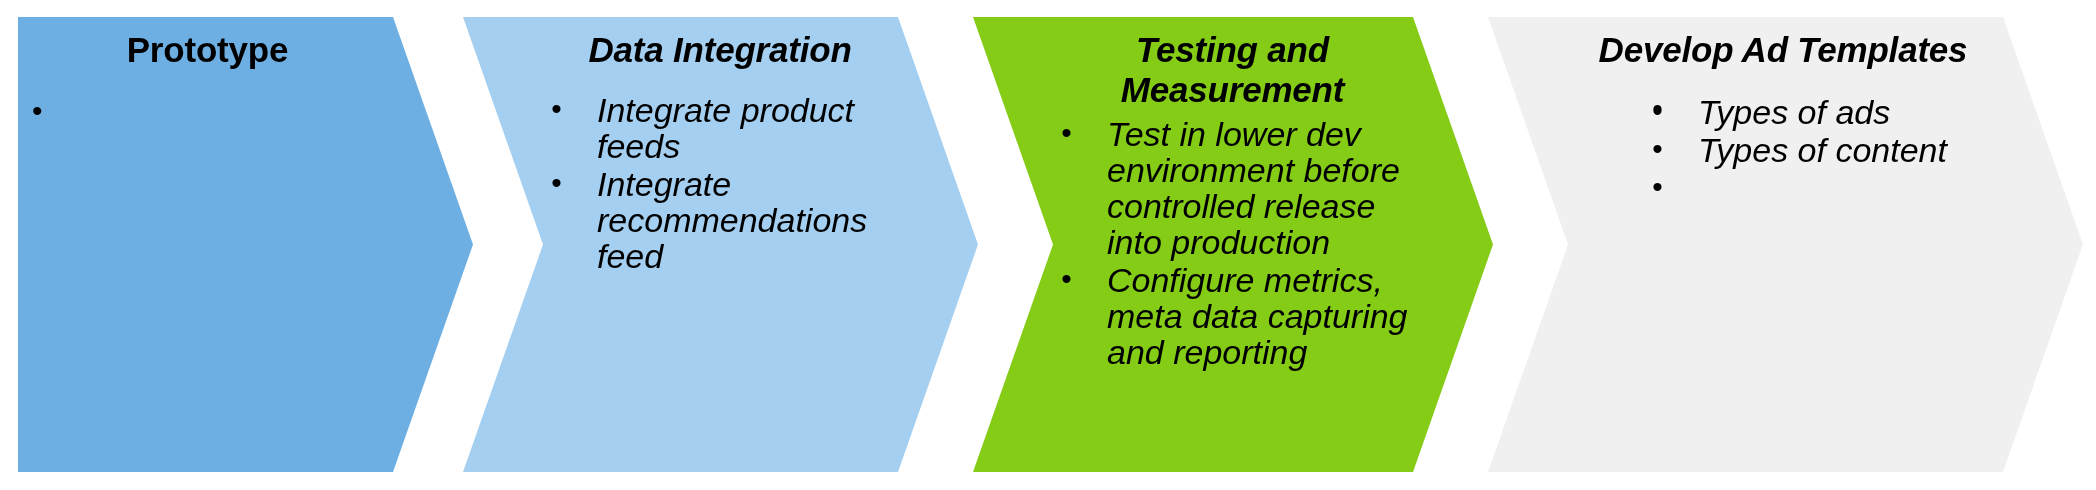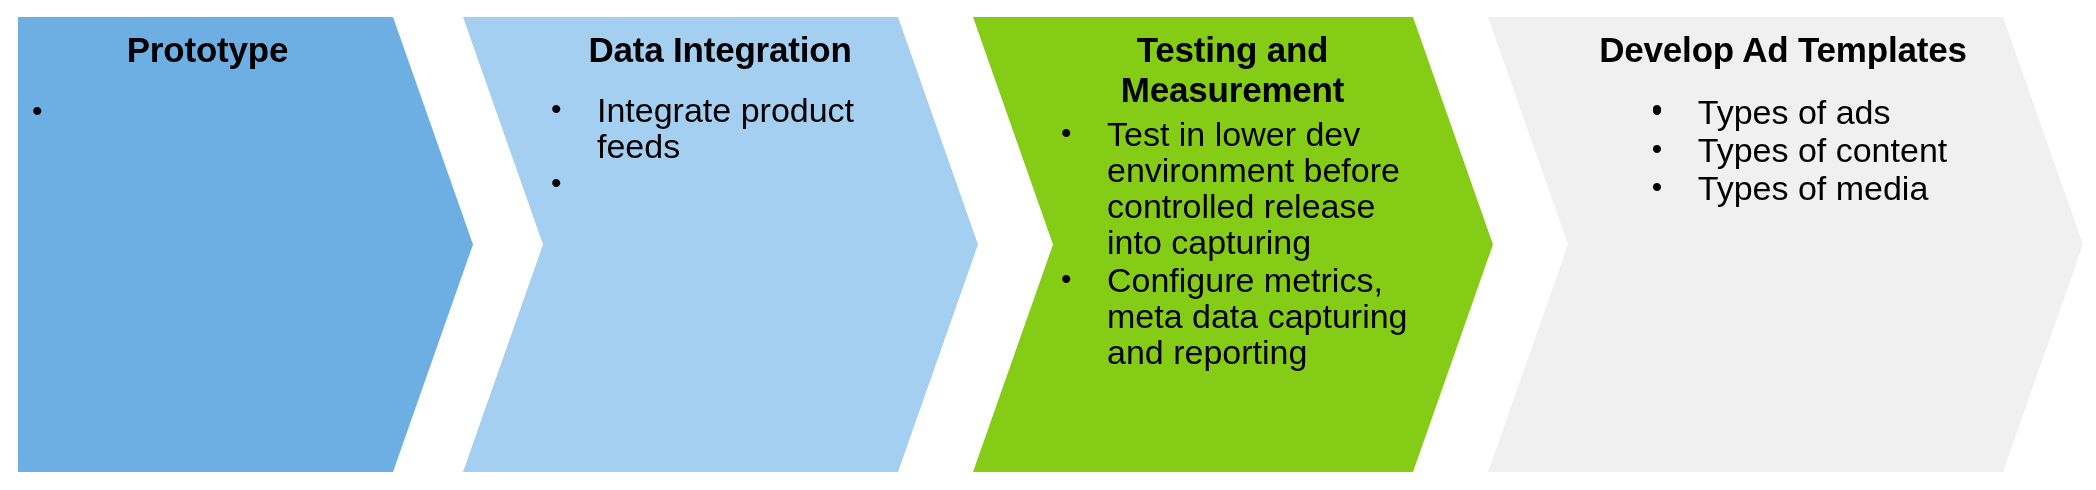--- a/index.html
+++ b/index.html
@@ -37,20 +37,21 @@
   }
   
   .chev-first {
     -webkit-clip-path: polygon(0 0, calc(100% - 80px) 0, 100% 50%, calc(100% - 80px) 100%, 0 100%);
     clip-path: polygon(0 0, calc(100% - 80px) 0, 100% 50%, calc(100% - 80px) 100%, 0 100%);
   }
   
   .chev-mid {
     -webkit-clip-path: polygon(0 0, calc(100% - 80px) 0, 100% 50%, calc(100% - 80px) 100%, 0 100%, 80px 50%);
     clip-path: polygon(0 0, calc(100% - 80px) 0, 100% 50%, calc(100% - 80px) 100%, 0 100%, 80px 50%);
+    font-style: italic;
   }
   .chev-title {
     font-weight: bold;
     font-size: 35px;
     line-height: 1.14;
     color: #000000;
     text-align: center;
     margin: 13px 0 0 0;
     padding: 0 90px 0 90px;
     letter-spacing: -0.2px;
@@ -103,36 +104,36 @@
       <div class="chev-title">Prototype</div>
       <ul class="chev-body">
         <li><span class="bullet">•</span></li>
       </ul>
     </div>
 
     <div class="chevron chev-mid seg-2" style="background: rgb(164, 207, 240);">
       <div class="chev-title">Data Integration</div>
       <ul class="chev-body">
         <li><span class="bullet">•</span><span>Integrate product feeds</span></li>
-        <li><span class="bullet">•</span></li>
+        <li><span class="bullet">•</span><span>Integrate recommendations feed</span></li>
       </ul>
     </div>
 
     <div class="chevron chev-mid seg-3" style="background: #84cc16;">
       <div class="chev-title">Testing and Measurement</div>
       <ul class="chev-body">
-        <li><span class="bullet">•</span><span>Test in lower dev environment before controlled release into capturing</span></li>
+        <li><span class="bullet">•</span><span>Test in lower dev environment before controlled release into production</span></li>
         <li><span class="bullet">•</span><span>Configure metrics, meta data capturing and reporting</span></li>
       </ul>
     </div>
 
     <div class="chevron chev-mid seg-4" style="background: rgb(240, 240, 240);">
       <div class="chev-title">Develop Ad Templates</div>
       <ul class="chev-body">
         <li><span class="bullet">•</span></li>
         <li><span class="bullet">•</span><span>Types of ads</span></li>
         <li><span class="bullet">•</span><span>Types of content</span></li>
-        <li><span class="bullet">•</span><span>Types of media</span></li>
+        <li><span class="bullet">•</span></li>
       </ul>
     </div>
 
   </div>
 </div>
 
 </body></html>

